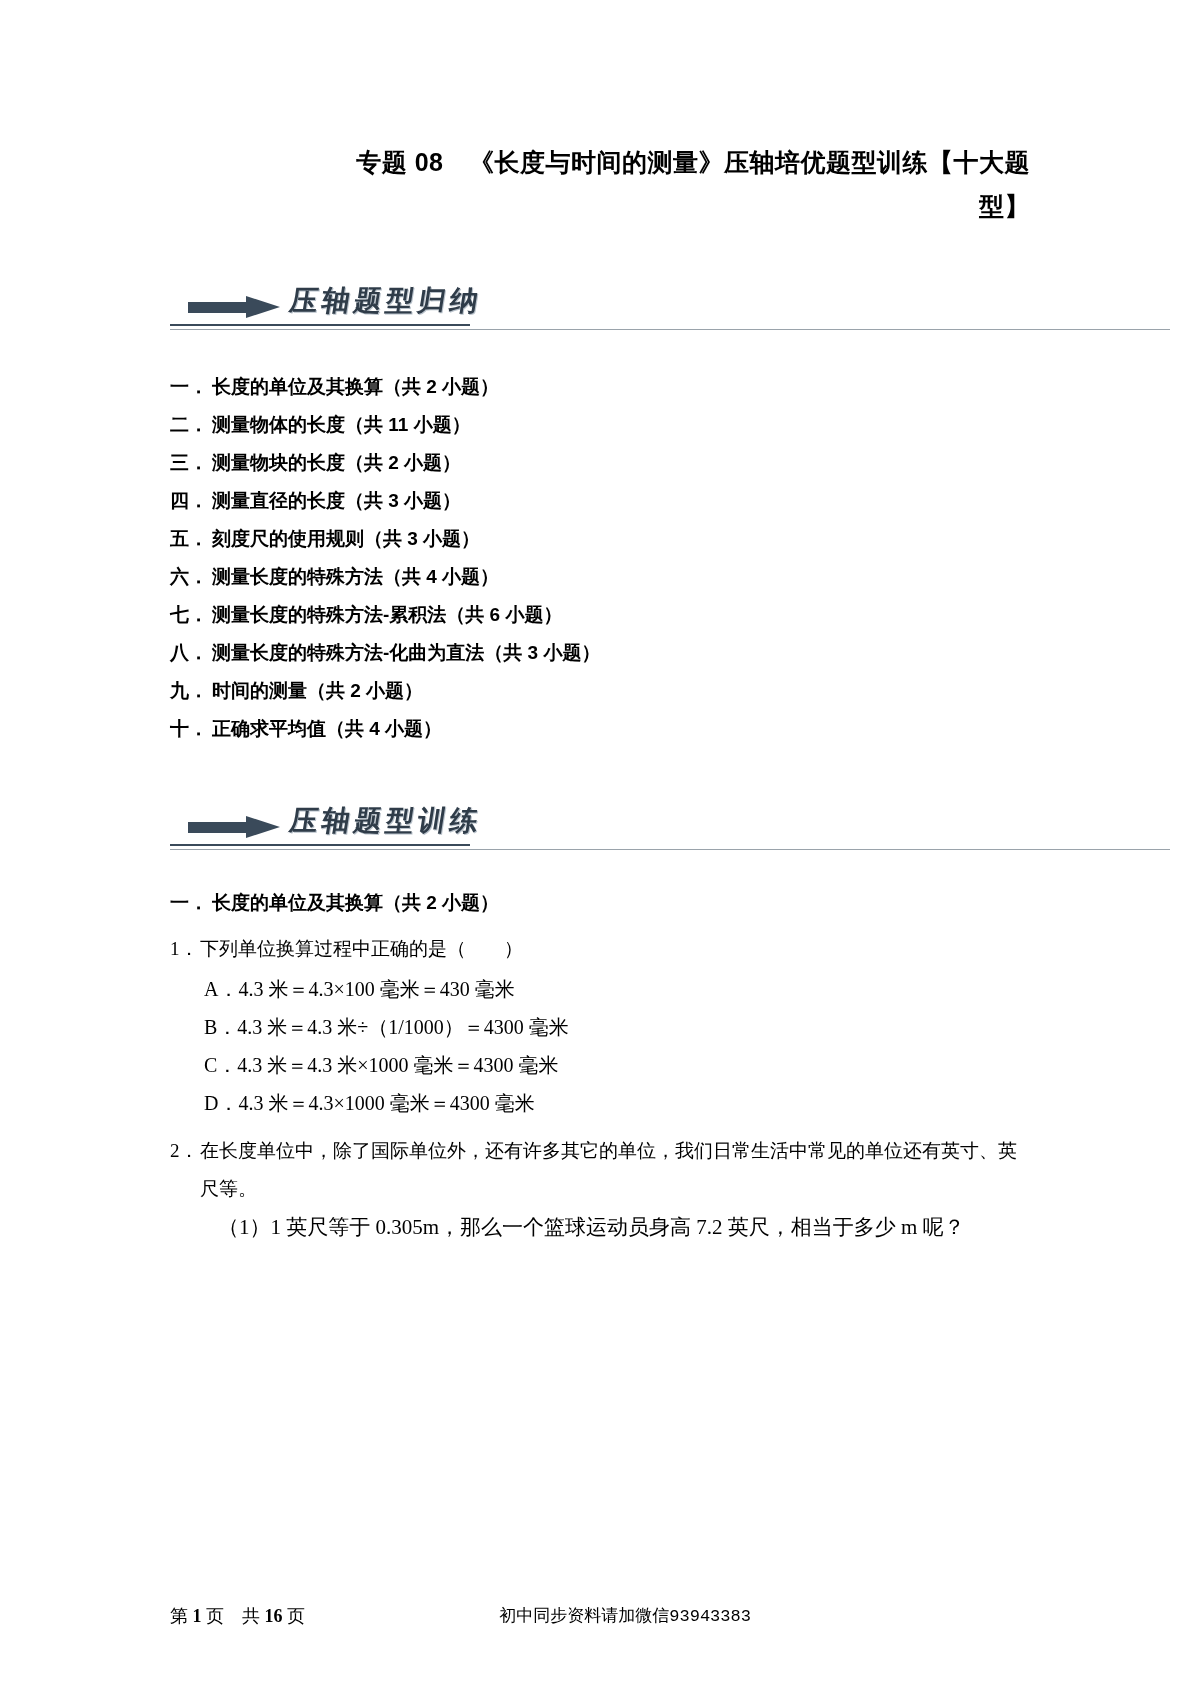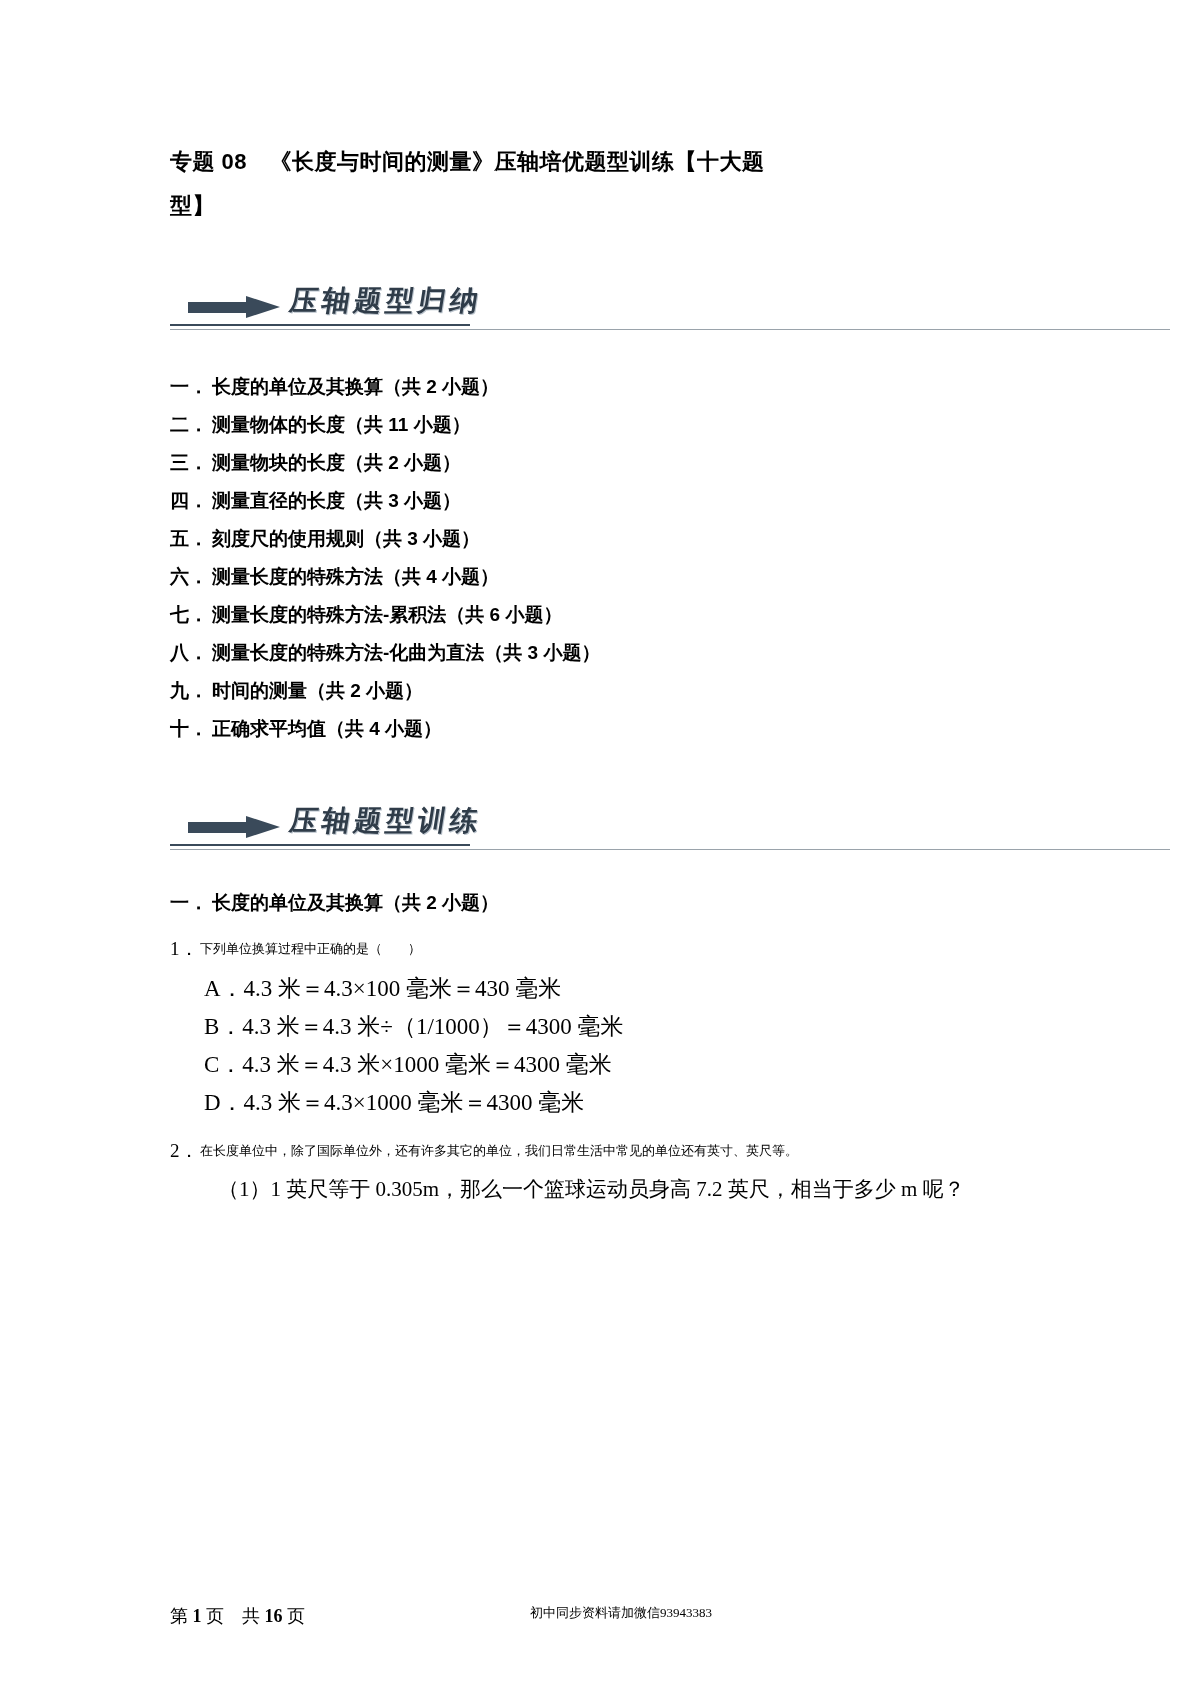--- a/index.html
+++ b/index.html
@@ -21,23 +21,23 @@
     position: absolute;
     left: 170px;
     top: 140px;
     width: 860px;
   }
 
   
   .doc-title {
     font-family: "Liberation Sans", sans-serif;
     font-weight: bold;
-    font-size: 22px;
+    font-size: 25px;
     line-height: 44px;
-    text-align: left;
+    text-align: right;
     letter-spacing: 0.5px;
   }
 
   
   .banner {
     position: relative;
     height: 46px;
     margin-top: 58px;
   }
   .banner .arrow {
@@ -118,21 +118,21 @@
     margin-top: 34px;
   }
   .sub-head .idx {
     display: inline-block;
     min-width: 42px;
   }
   .choices {
     margin-top: 2px;
   }
   .choice {
-    font-size: 23px;
+    font-size: 20px;
     line-height: 38px;
     padding-left: 34px;
   }
   .para {
     font-size: 21px;
     line-height: 38px;
     padding-left: 30px;
   }
   .para.indent {
     padding-left: 48px;
@@ -144,21 +144,21 @@
   .q-body {
     display: flex;
   }
   .q-body .qnum {
     flex: 0 0 30px;
     font-size: 19px;
     line-height: 38px;
   }
   .q-body .qmain {
     flex: 1 1 auto;
-    font-size: 13px;
+    font-size: 19px;
     line-height: 38px;
   }
 
   
   .footer {
     position: absolute;
     left: 170px;
     right: 140px;
     bottom: 48px;
     height: 30px;
@@ -171,22 +171,22 @@
     white-space: nowrap;
   }
   .footer .pg b {
     font-weight: bold;
   }
   .footer .note {
     position: absolute;
     left: 50%;
     transform: translateX(-44%);
     top: 0;
-    font-family: Liberation Serif, serif;
-    font-size: 13px;
+    font-family: Liberation Mono, monospace;
+    font-size: 17px;
     white-space: nowrap;
   }
 </style>
 </head>
 <body>
 
 <div class="page">
 
   <div class="content">
 

